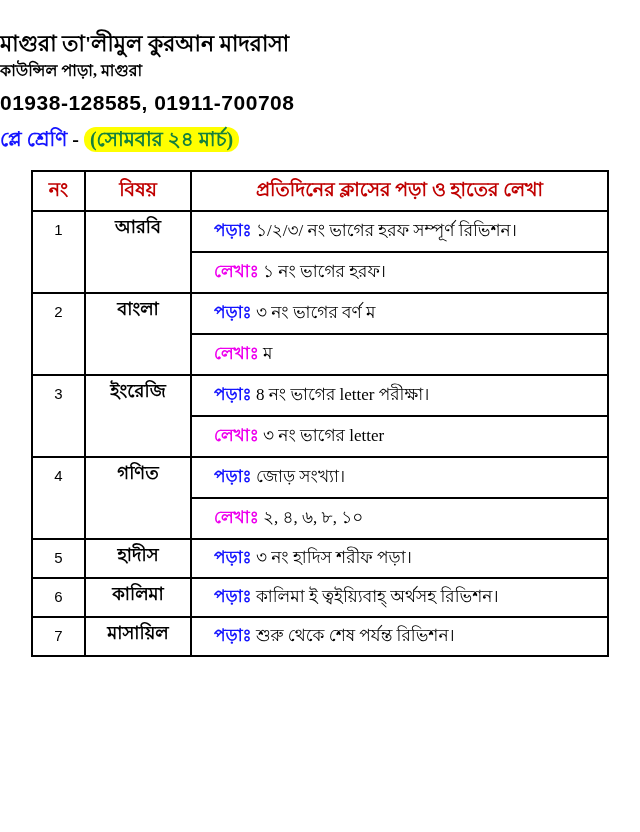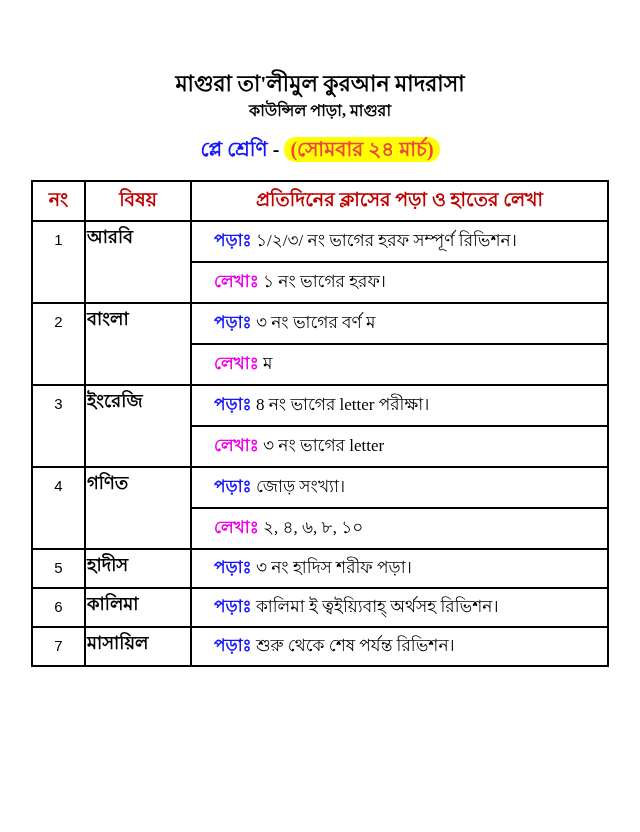--- a/index.html
+++ b/index.html
@@ -5,40 +5,40 @@
   html, body {
     margin: 0; padding: 0;
     background: #ffffff;
     width: 640px; height: 832px;
     overflow: hidden;
     font-family: "Liberation Serif", "DejaVu Serif", serif;
     color: #000000;
   }
   .page { width: 640px; height: 832px; position: relative; }
 
-  .header { text-align: center; padding-top: 70px; }
+  .header { text-align: left; padding-top: 30px; }
   .title {
     font-size: 22px; font-weight: bold; line-height: 1.25;
   }
   .subtitle {
     font-size: 16px; font-weight: bold; 
   }
   .phone {
     font-family: "Liberation Sans", "DejaVu Sans", sans-serif;
     font-size: 21px; font-weight: bold; margin-top: 6px;
     letter-spacing: 0.5px;
   }
   .classline {
     font-size: 20px; font-weight: bold; margin-top: 9px;
   }
   .class-name { color: var(--read-blue, #1414ff); }
   .class-sep { margin: 0 5px; color: #000; }
   .class-date {
     background: var(--highlight-yellow, #ffff00);
-    color: #ef4444; padding: 1px 6px 2px 6px; border-radius: 12px;
+    color: #15803d; padding: 1px 6px 2px 6px; border-radius: 12px;
   }
 
   table.routine {
     border-collapse: collapse;
     margin: 13px auto 0 auto;
     width: 546px;
     table-layout: fixed;
   }
   table.routine th, table.routine td {
     border: 2px solid var(--border-black, #000000);
@@ -55,38 +55,39 @@
     font-size: 19px; font-weight: bold;
     text-align: center; padding: 2px 4px;
   }
   td.num-cell {
     font-family: "Liberation Sans", "DejaVu Sans", sans-serif;
     font-size: 15px; text-align: center; vertical-align: top;
     padding-top: 9px;
   }
   td.subj-cell {
     font-size: 18px; font-weight: bold;
-    vertical-align: top;
+    text-align: center; vertical-align: top;
     margin-left: 14px;
   }
   td.detail-cell {
     font-size: 17px; text-align: left;
     padding: 4px 8px 4px 22px; vertical-align: middle;
   }
   .lbl-read  { color: var(--read-blue, #1414ff);  font-weight: bold; }
   .lbl-write { color: var(--write-magenta, #ee00ee); font-weight: bold; text-align: center; }
   .lesson-text { color: #000000; }
 </style>
 </head>
 <body>
 
 <div class="page">
   <div class="header">
     <div class="title">মাগুরা তা'লীমুল কুরআন মাদরাসা</div>
     <div class="subtitle">কাউন্সিল পাড়া, মাগুরা</div>
+    <div class="phone">01938-128585, 01911-700708</div>
     <div class="classline">
       <span class="class-name">প্লে শ্রেণি</span><span class="class-sep">-</span><span class="class-date">(সোমবার ২৪ মার্চ)</span>
     </div>
   </div>
 
   <table class="routine">
     <thead>
       <tr>
         <th class="col-num">নং</th>
         <th class="col-subj">বিষয়</th>

